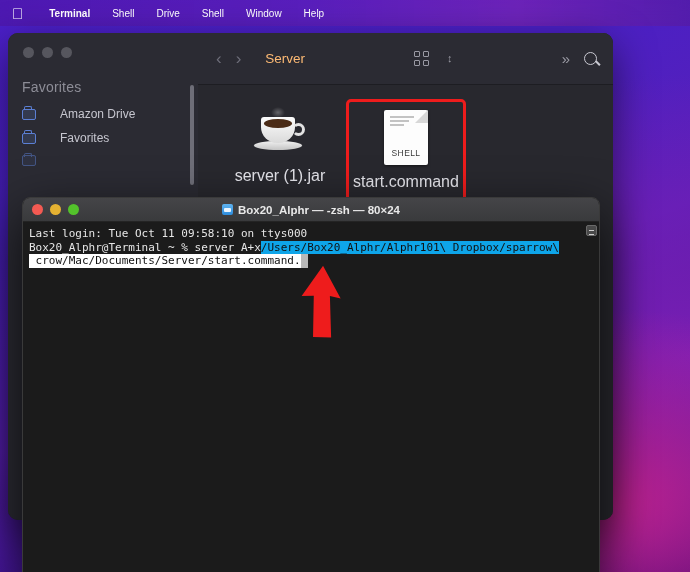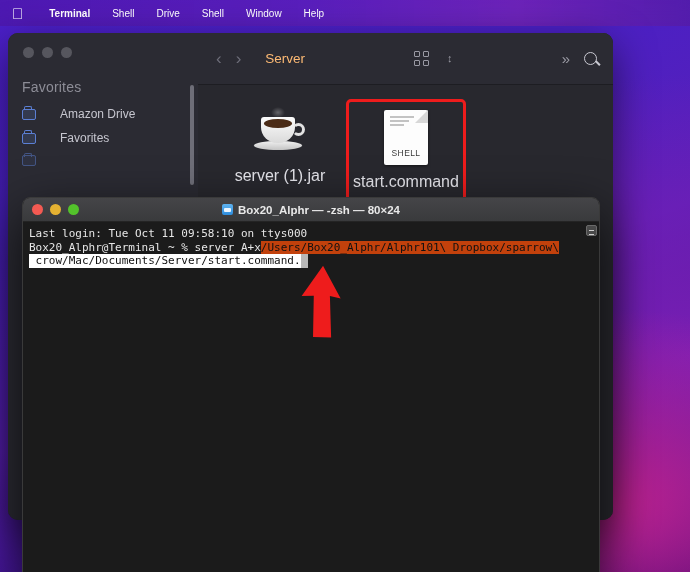--- a/index.html
+++ b/index.html
@@ -192,21 +192,21 @@
   #term-body {
     height: calc(100% - 24px);
     background: #1b1b1b;
     padding: 5px 6px;
     font-family: "DejaVu Sans Mono", monospace;
     font-size: 11px; line-height: 13.5px;
     color: #e6e6e6;
     position: relative;
     white-space: pre;
   }
-  .cmdline { background: #c2410c; color: #101010; display: inline; }
+  .cmdline { background: #0ea5e9; color: #101010; display: inline; }
   .cmd-wrap-row { background: #ffffff; color: #101010; display: inline-block; }
   .cursor-blk { display: inline-block; width: 7px; background: #b8b8b8; color: #b8b8b8; }
   #term-scroll {
     position: absolute; right: 2px; top: 3px;
     width: 11px; height: 11px;
     background: #4a4a4a; border: 1px solid #6a6a6a; border-radius: 2px;
   }
   #term-scroll::after {
     content:""; position:absolute; left:2px; top:4px; width:5px; height:3px;
     border-top:1px solid #cfcfcf; border-bottom:1px solid #cfcfcf;

